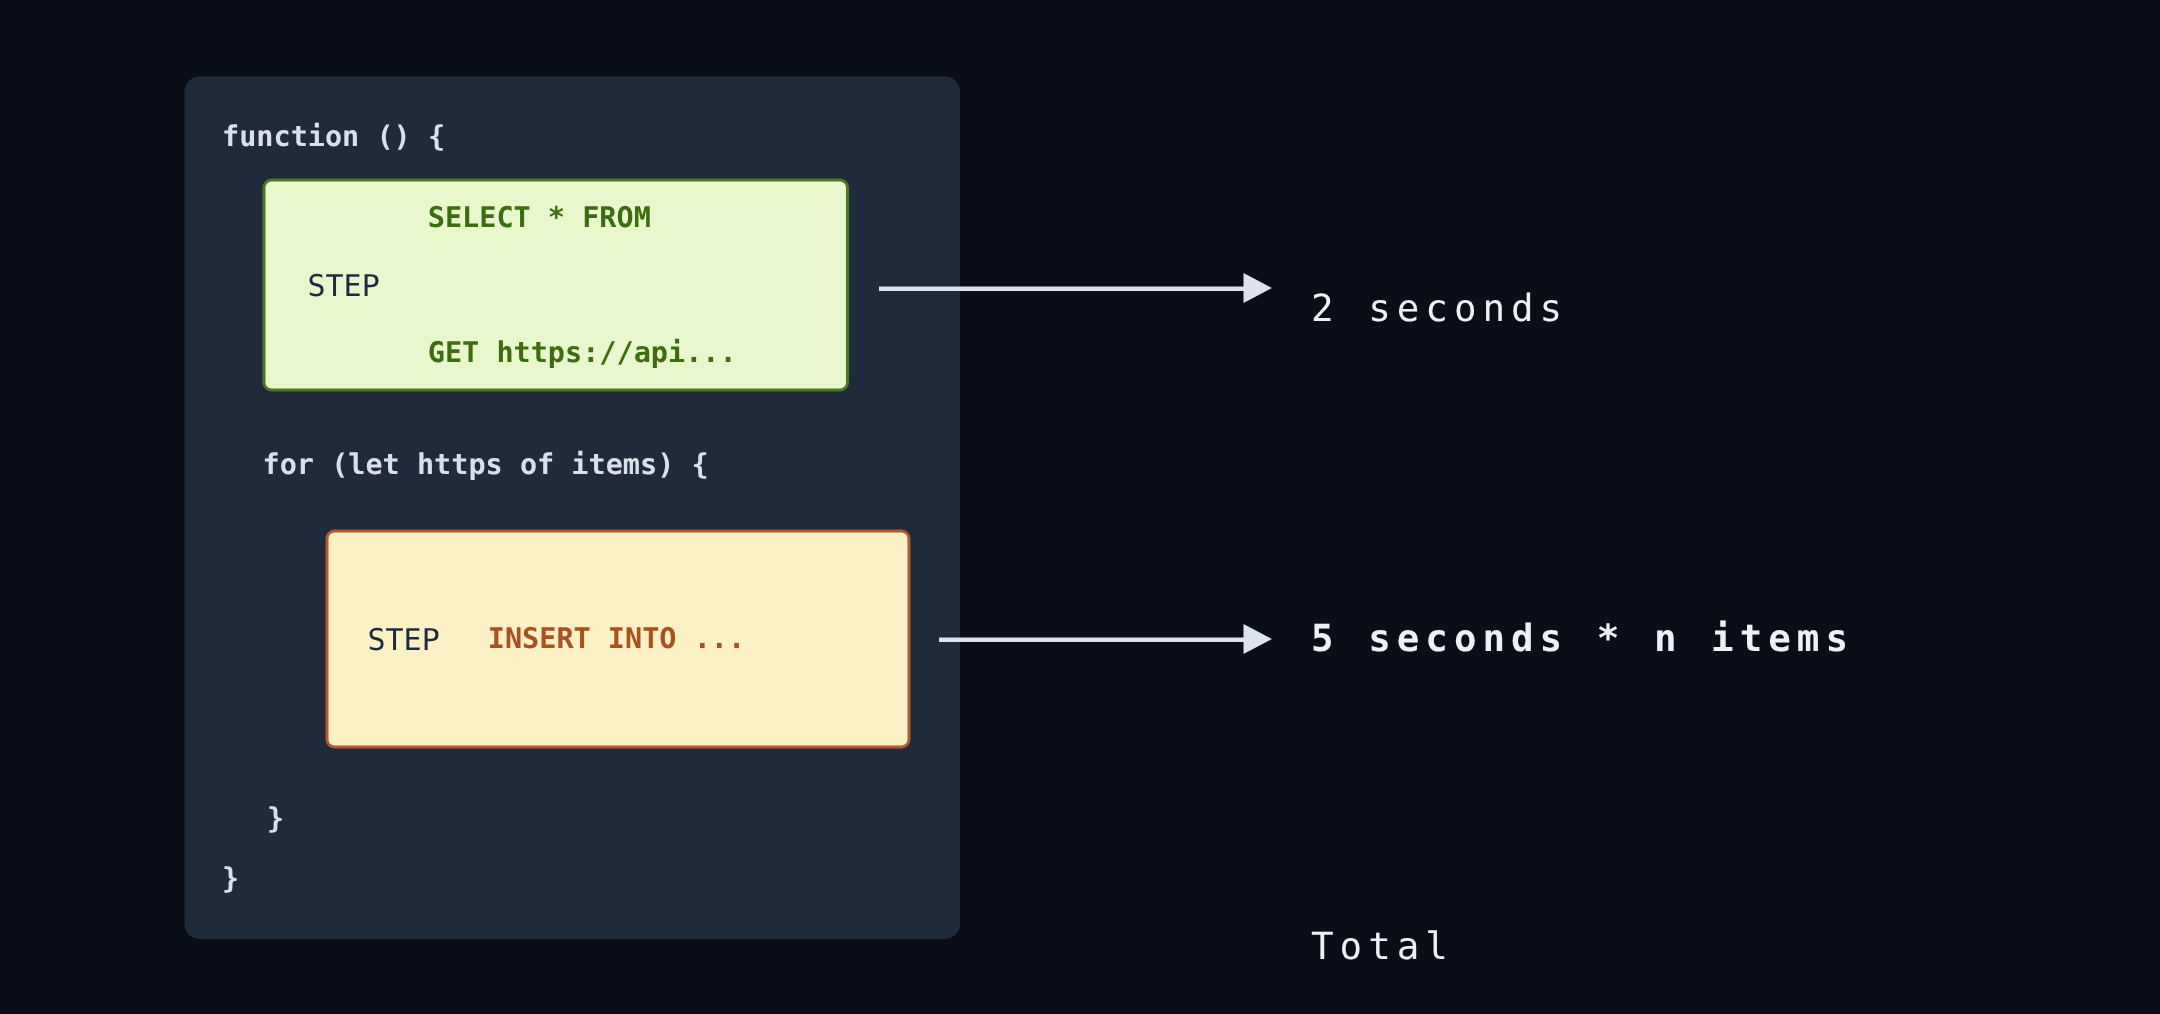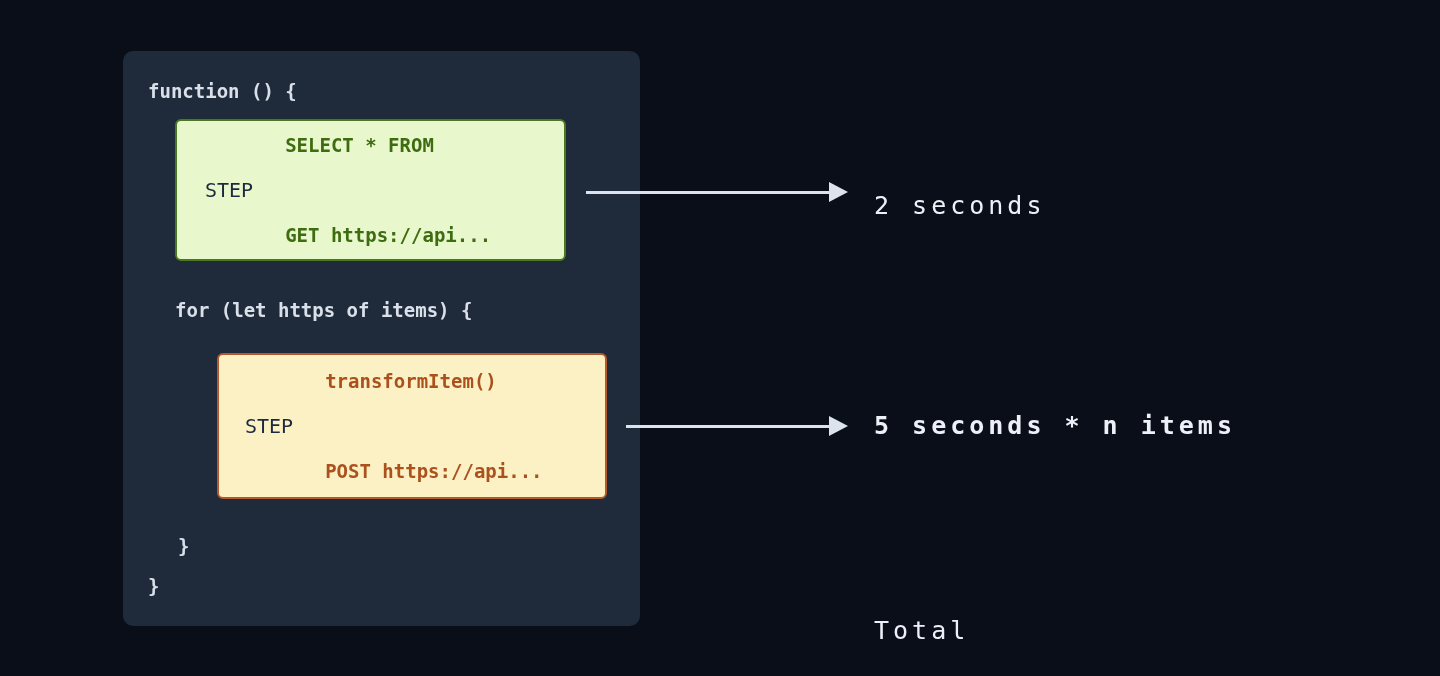--- a/index.html
+++ b/index.html
@@ -134,22 +134,21 @@
       <div>SELECT * FROM</div>
       <div>GET https://api...</div>
     </div>
   </div>
 
   <div class="code-line" id="for-open-line">for (let https of items) {</div>
 
   <div class="step-box" id="step2-box">
     <div class="step-label">STEP</div>
     <div class="step-code">
-      <div>transformItem()</div>
-      <div>POST https://api...</div>
+      <div>INSERT INTO ...</div>
     </div>
   </div>
 
   <div class="code-line" id="inner-close-brace">}</div>
 
   <div class="code-line" id="outer-close-brace">}</div>
 
   <div class="arrow" id="arrow-step1">
     <div class="shaft"></div>
     <div class="head"></div>

